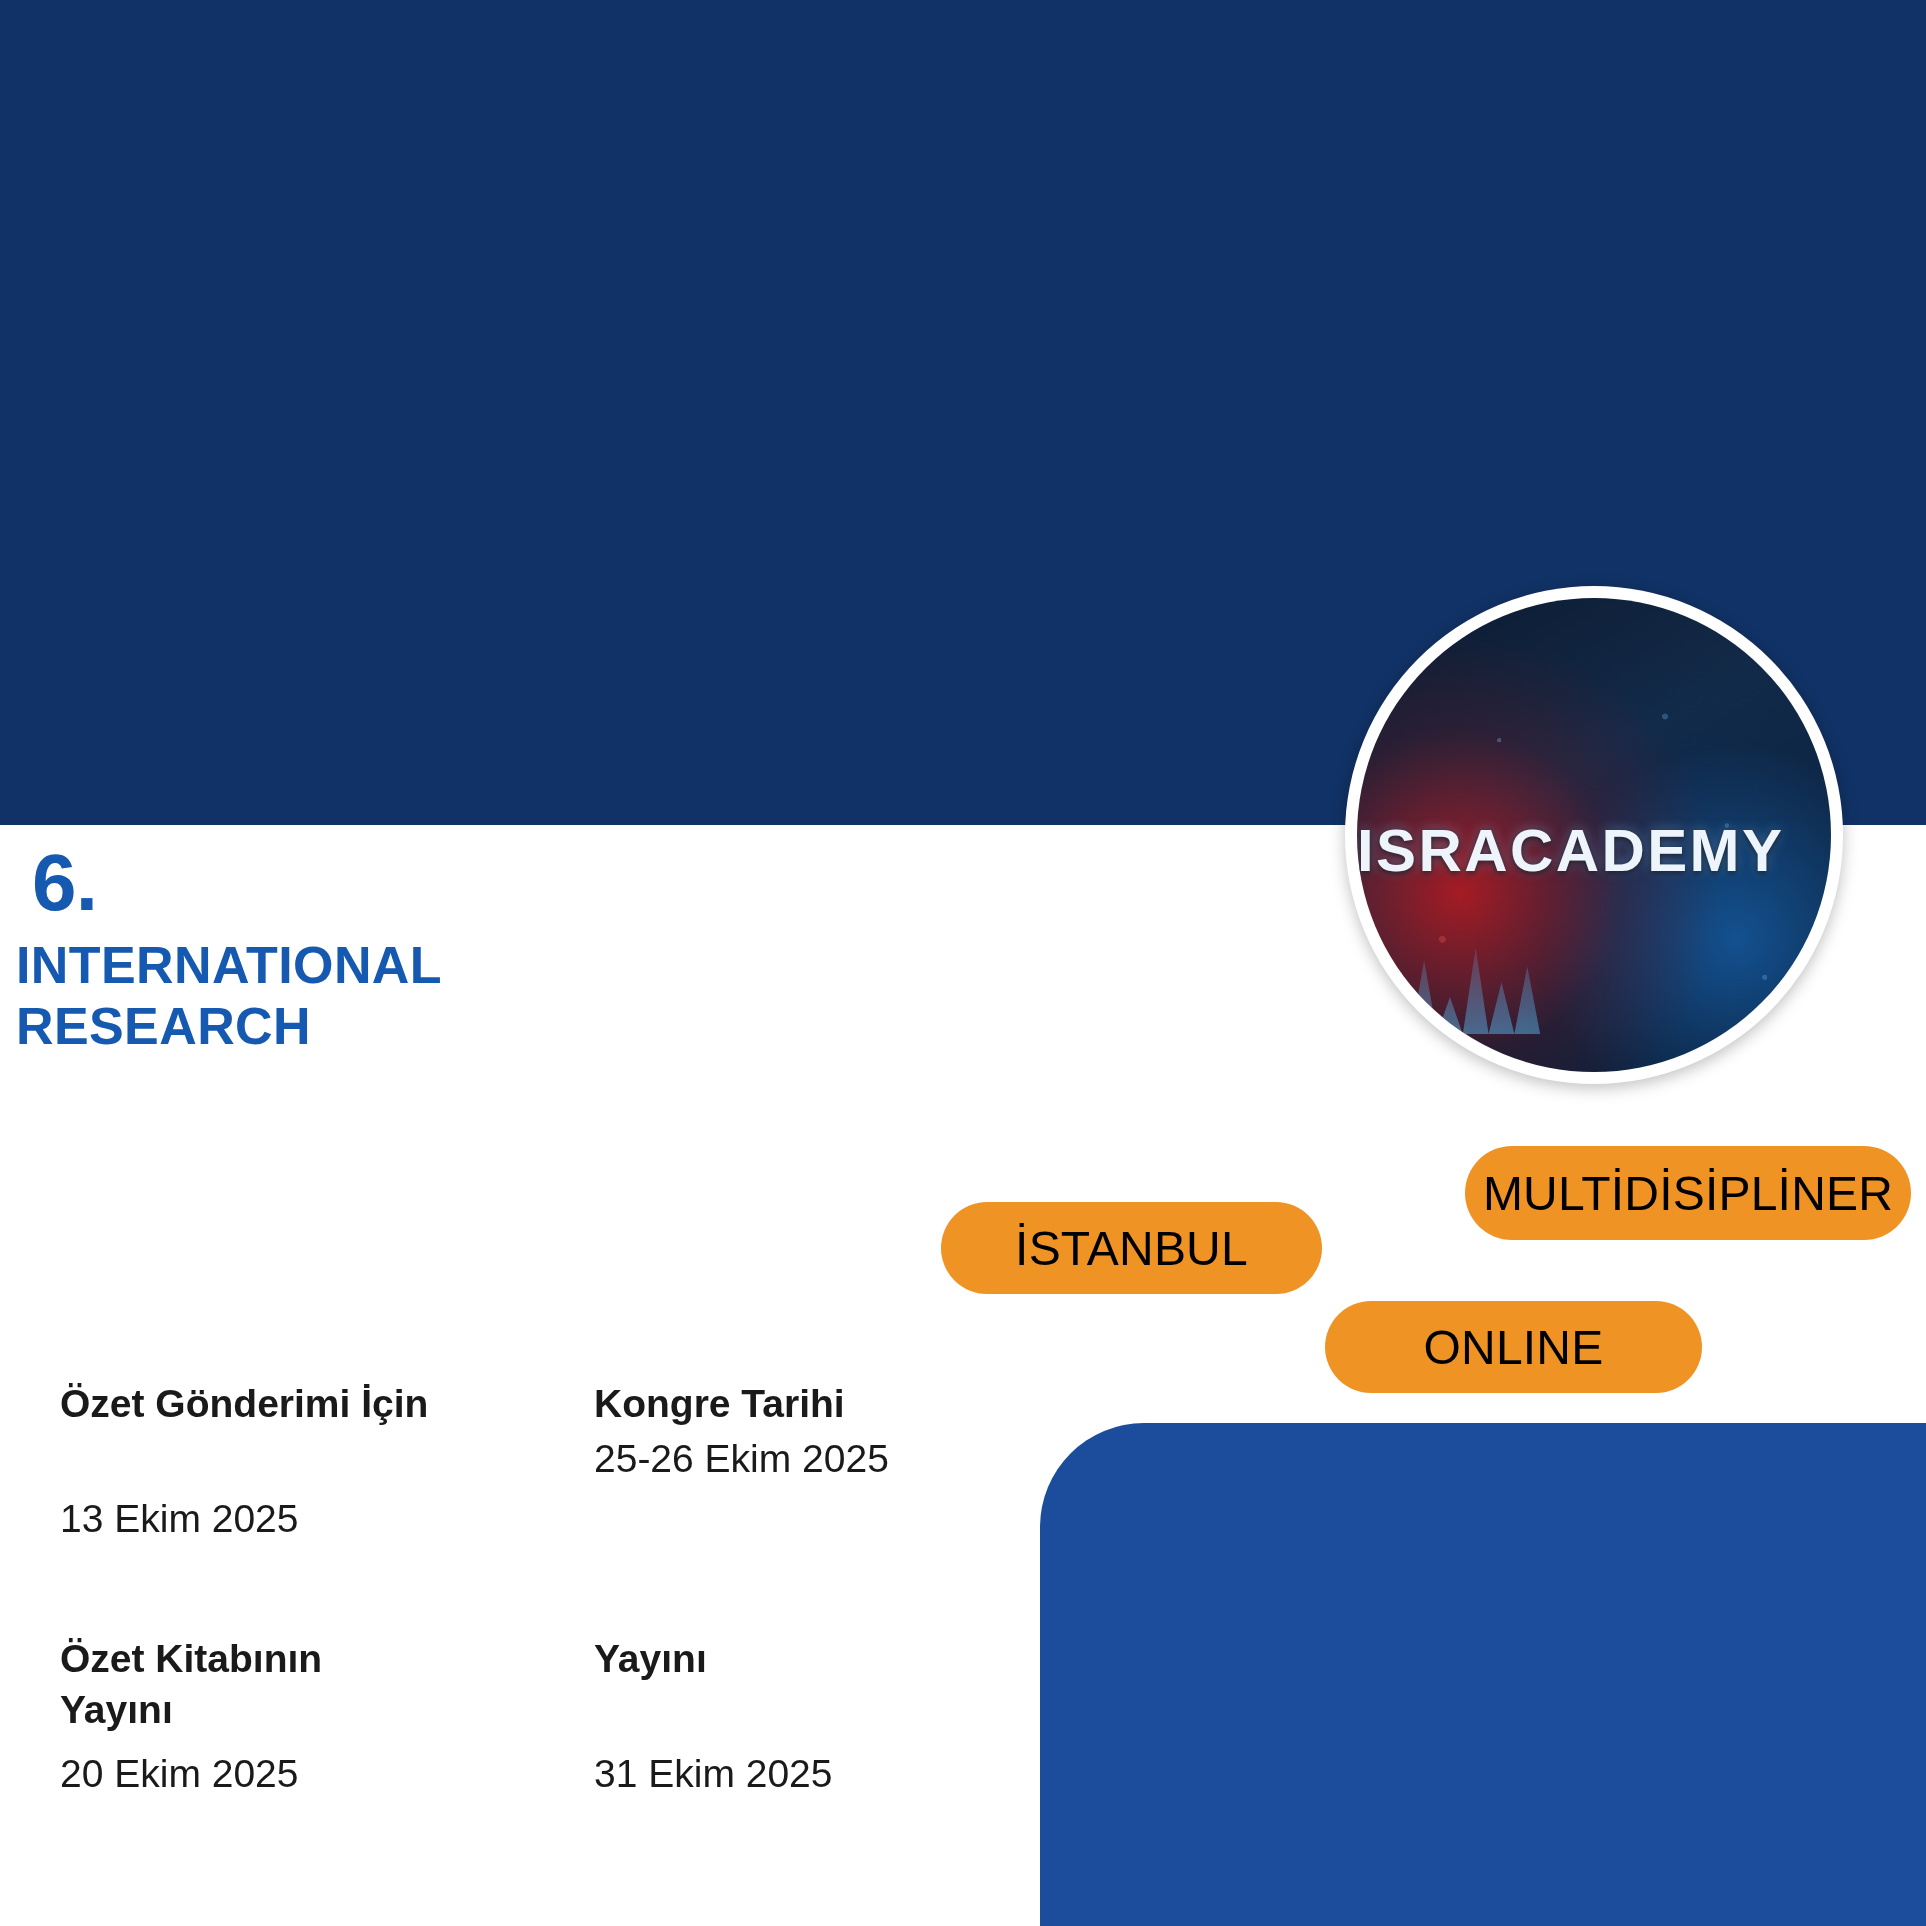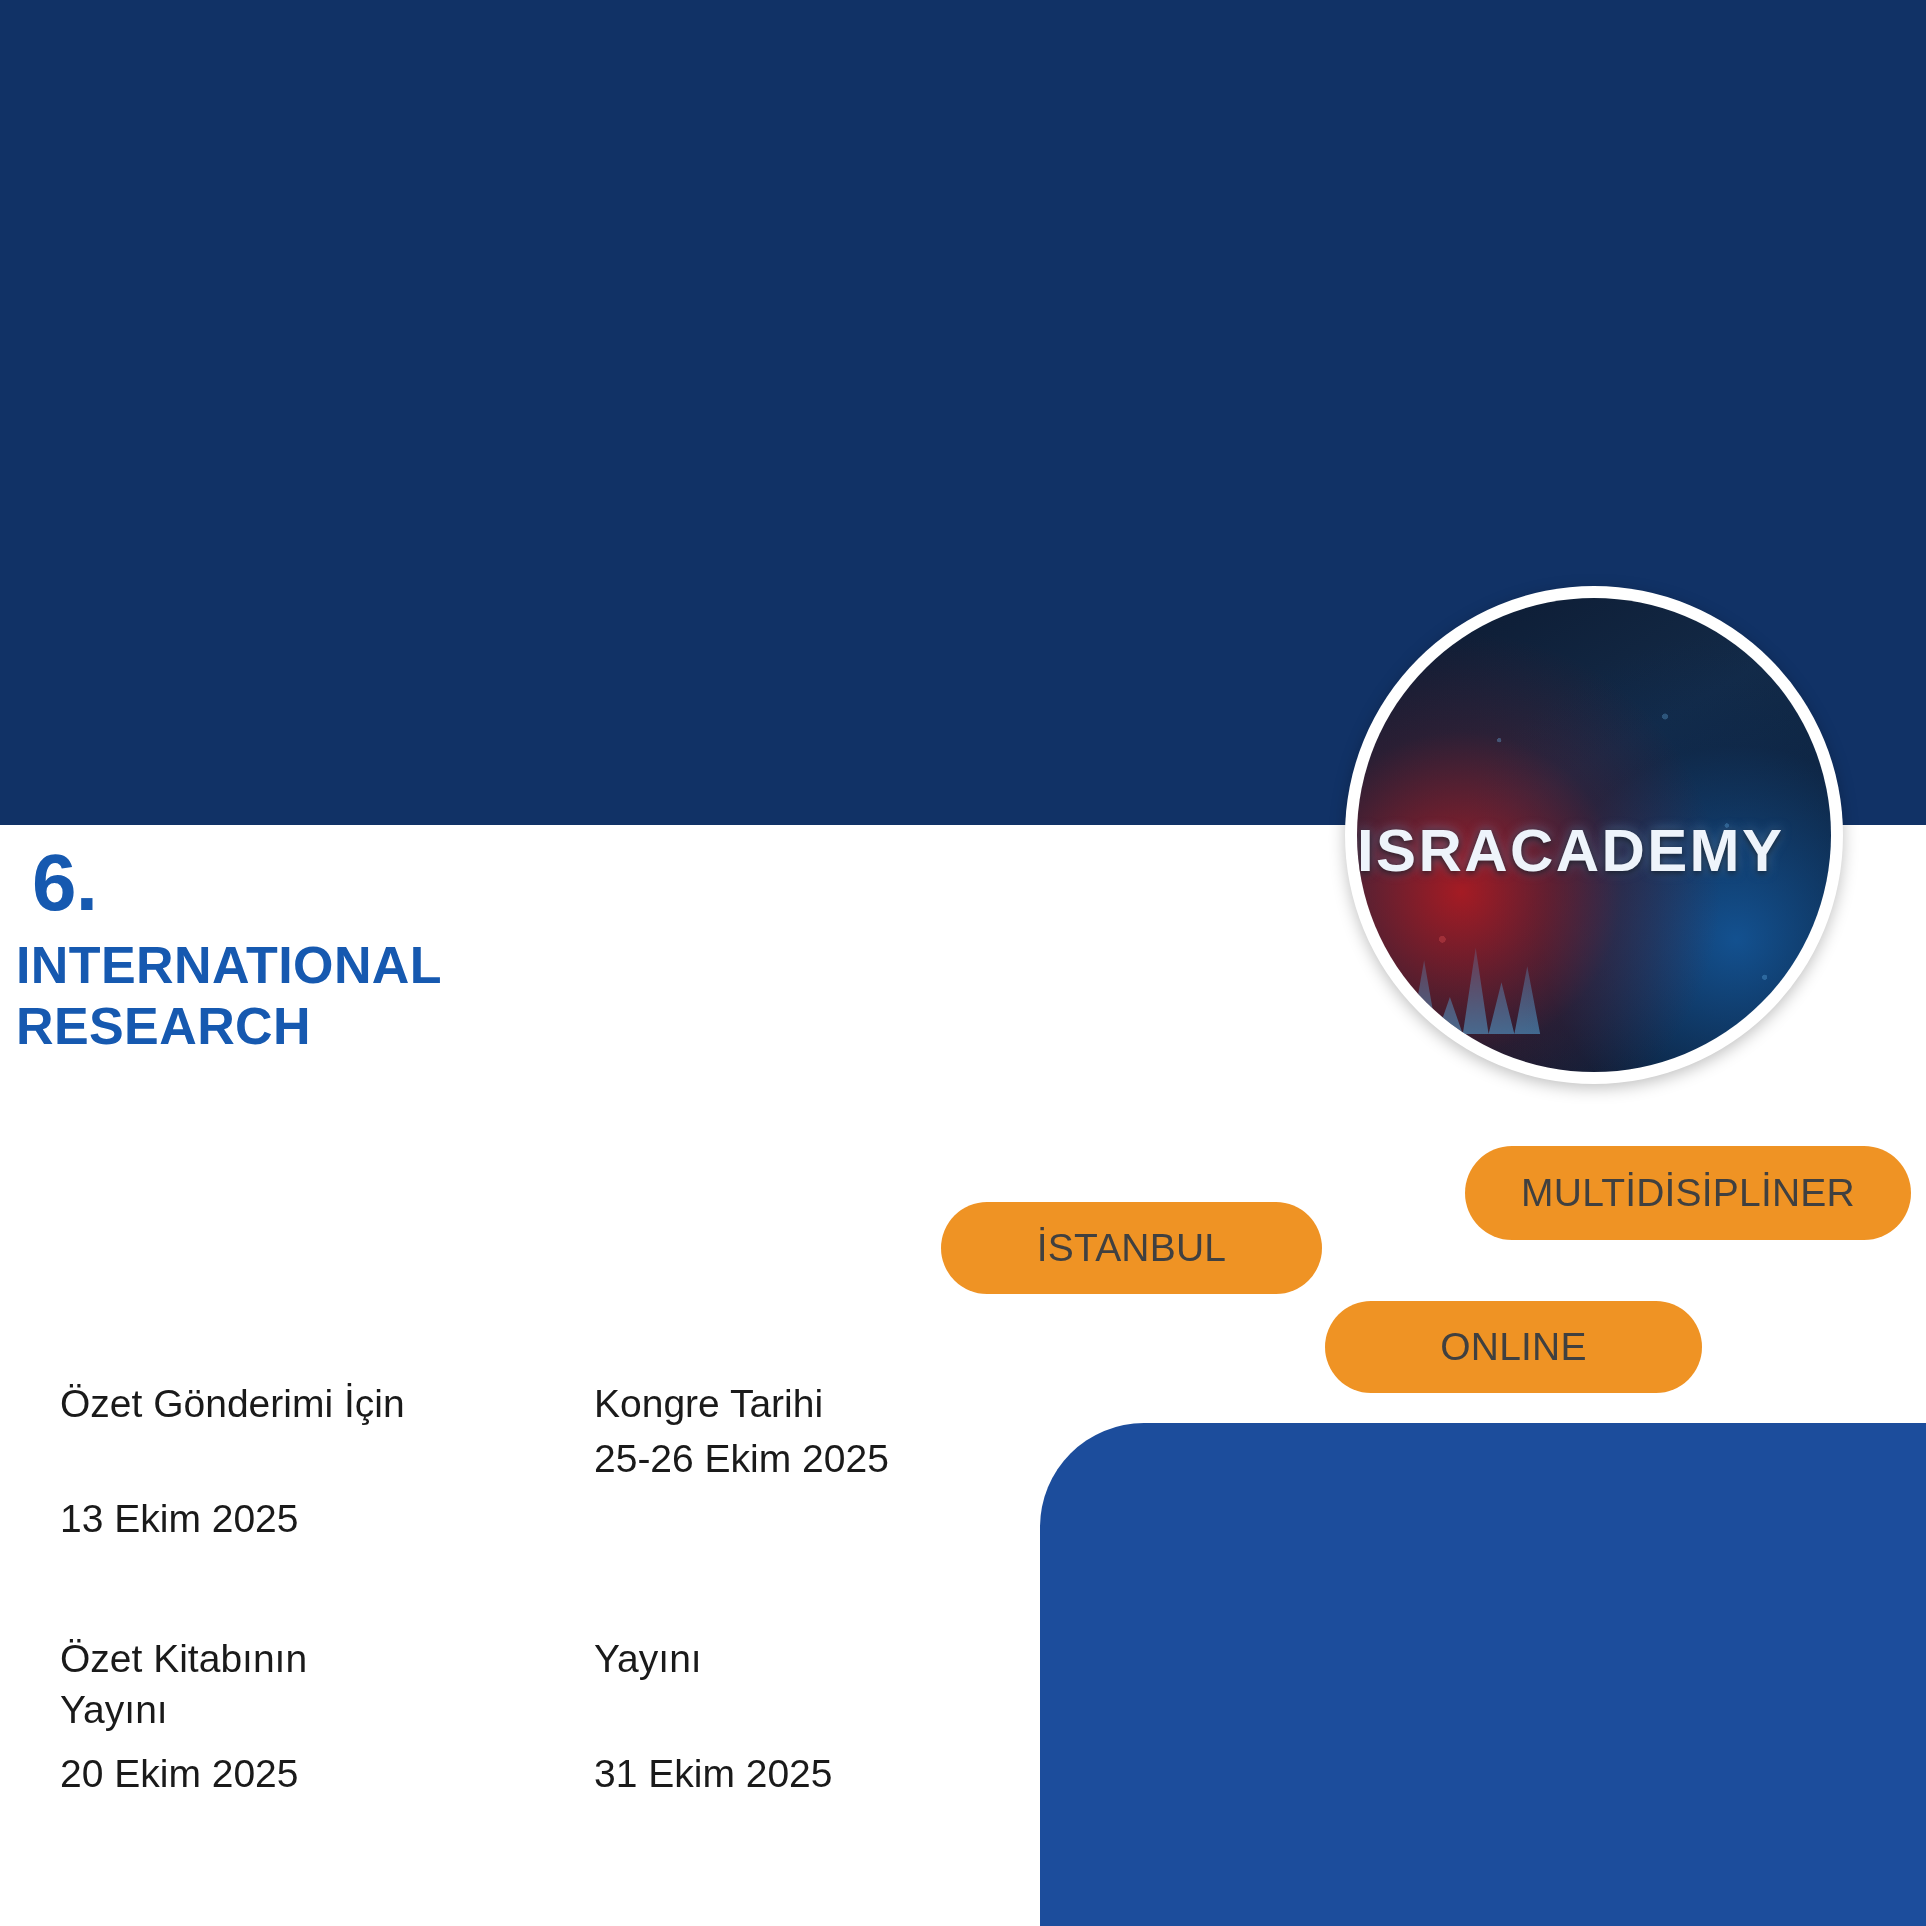--- a/index.html
+++ b/index.html
@@ -117,39 +117,39 @@
     font-size:52px;
     line-height:1.18;
     letter-spacing:0.4px;
   }
   .congress-title div { white-space:nowrap; }
 
   
   .pill {
     position:absolute;
     background:#ef9324;
-    color:#404040;
+    color:#000000;
     border-radius:80px;
     display:flex;
     align-items:center;
     justify-content:center;
-    font-size:39px;
+    font-size:48px;
     letter-spacing:0.2px;
     z-index:6;
     text-align:right;
   }
   #pill-istanbul { left:941px; top:1202px; width:381px; height:92px; }
   #pill-multi    { left:1465px; top:1146px; width:446px; height:94px; }
   #pill-online   { left:1325px; top:1301px; width:377px; height:92px; }
 
   
   .date-label {
     position:absolute;
     color:#1a1a1a;
-    font-weight:normal;
+    font-weight:bold;
     font-size:39px;
     line-height:1.3;
   }
   .date-value {
     position:absolute;
     color:#1a1a1a;
     font-size:39px;
   }
   #d1-label { left:60px;  top:1379px; }
   #d1-value { left:60px;  top:1497px;text-align:right; }

